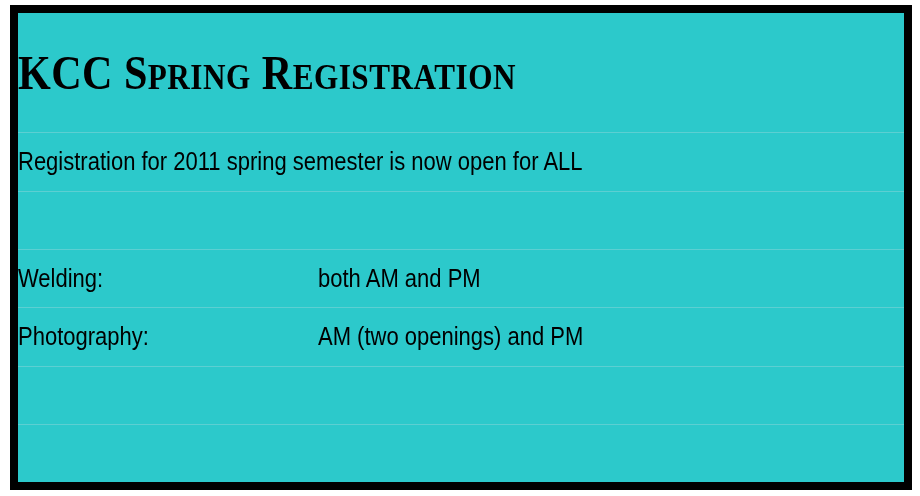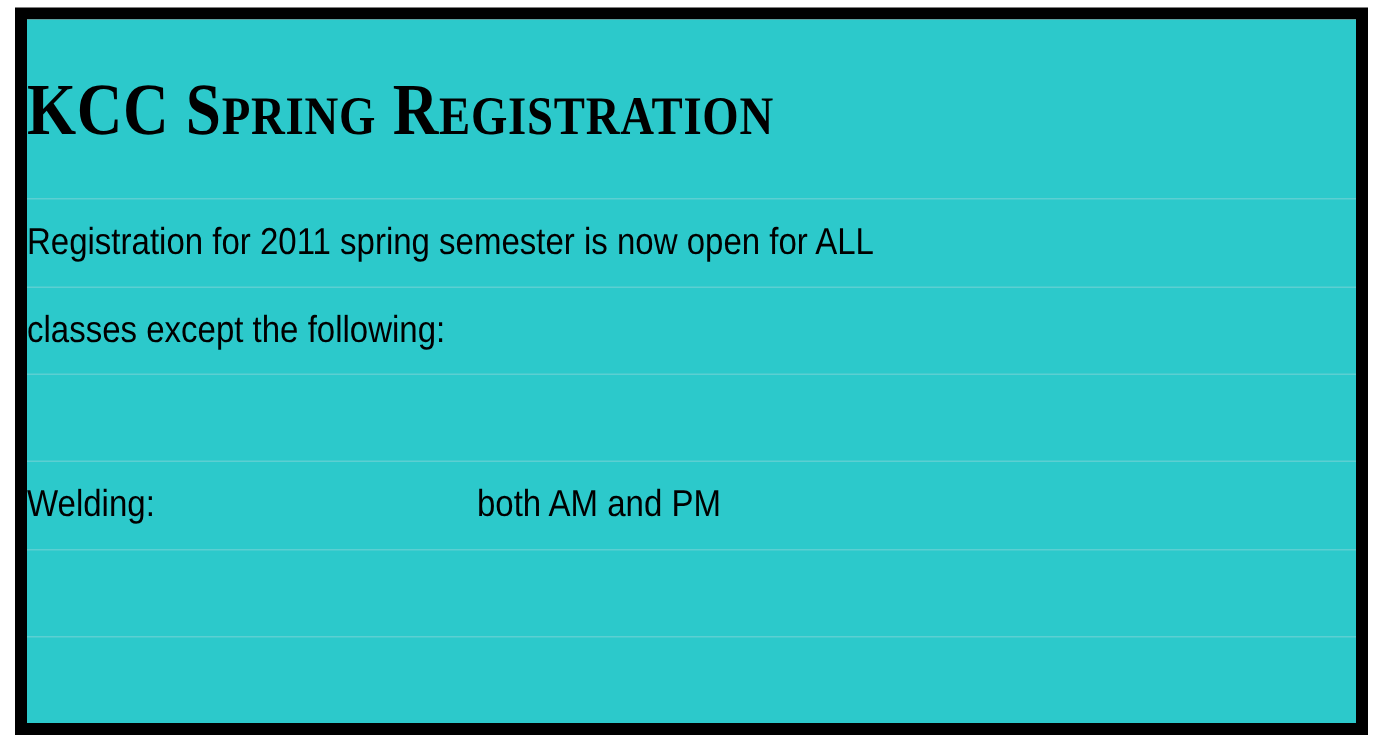--- a/index.html
+++ b/index.html
@@ -147,41 +147,44 @@
             <span class="title-text"><span>KCC </span><span>S</span><span class="sc">PRING</span><span> </span><span>R</span><span class="sc">EGISTRATION</span></span>
           </td>
         </tr>
 
         <tr class="body-row">
           <td colspan="2">
             <span class="body-text">Registration for 2011 spring semester is now open for ALL</span>
           </td>
         </tr>
 
-        <tr class="body-row">
-          <td colspan="2">
-            <span class="body-text">classes except the following:</span>
-          </td>
-        </tr>
 
         <tr class="spacer-row">
           <td colspan="2"></td>
         </tr>
 
         <tr class="data-row">
           <td class="cell-label">
             <span class="data-text">Welding:</span>
           </td>
           <td class="cell-value">
             <span class="data-text">both AM and PM</span>
           </td>
         </tr>
 
 
 
+        <tr class="data-row">
+          <td class="cell-label">
+            <span class="data-text">Photography:</span>
+          </td>
+          <td class="cell-value">
+            <span class="data-text">AM (two openings) and PM</span>
+          </td>
+        </tr>
 
         <tr class="spacer-row">
           <td colspan="2"></td>
         </tr>
 
         <tr class="spacer-row">
           <td colspan="2"></td>
         </tr>
 
       </tbody>

